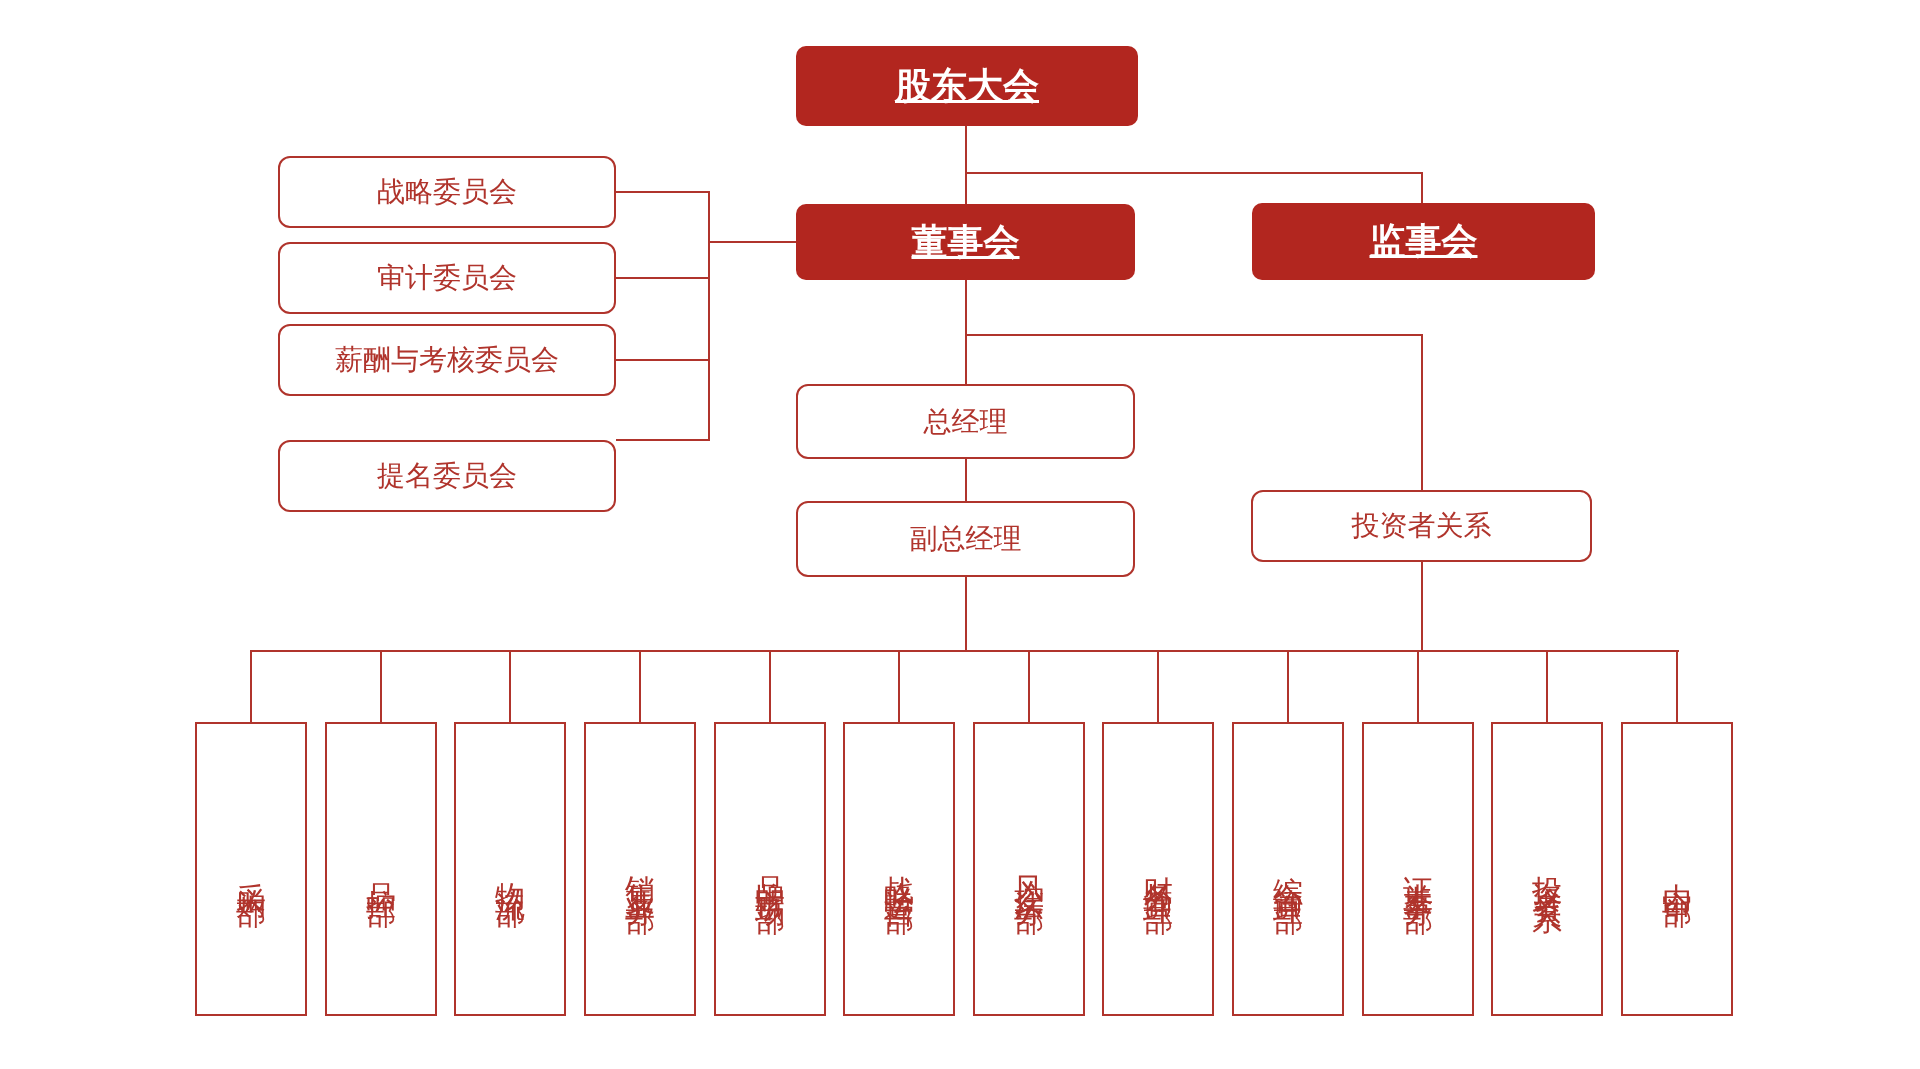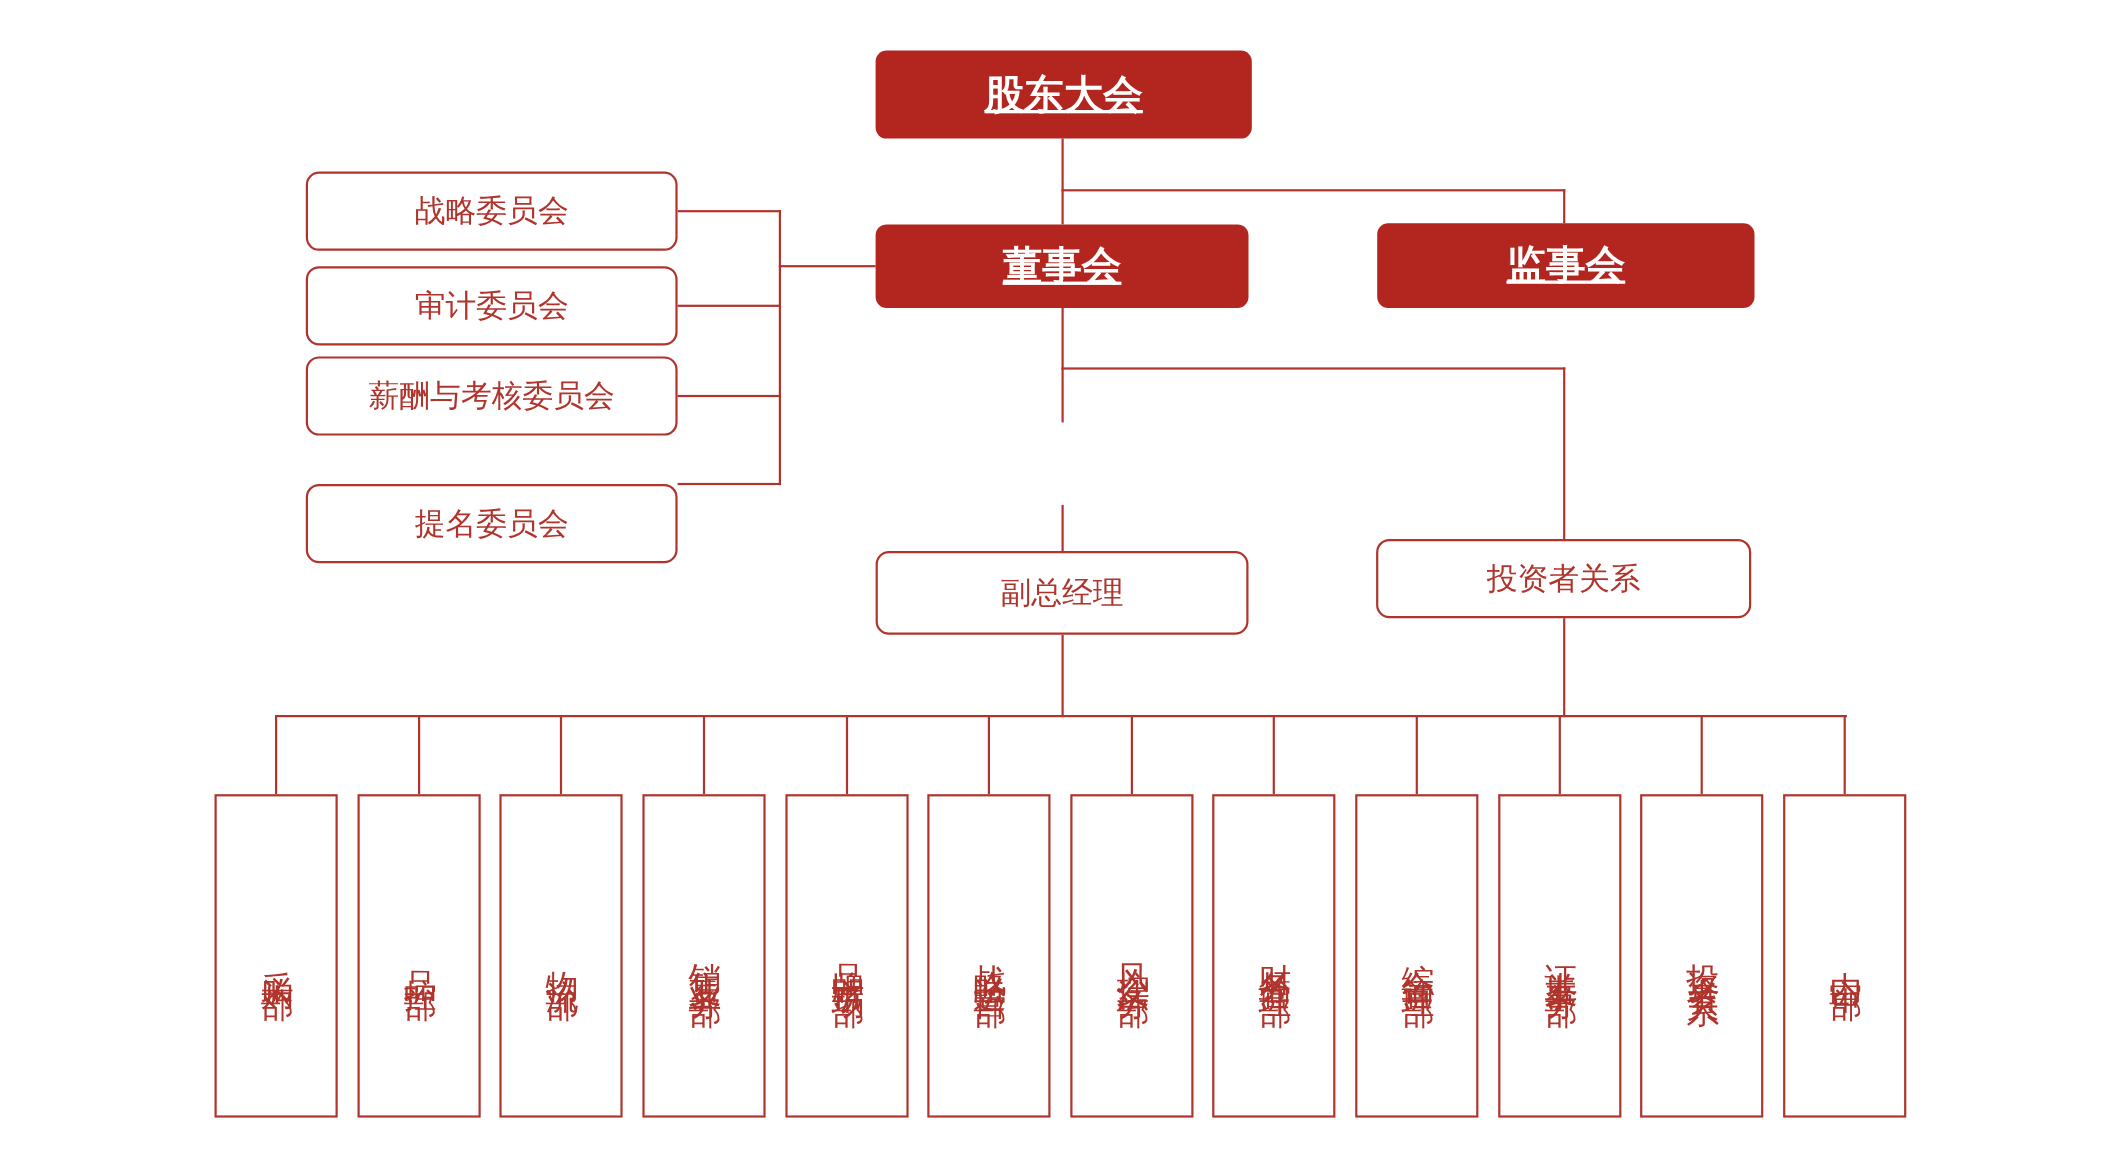--- a/index.html
+++ b/index.html
@@ -106,20 +106,21 @@
   <div class="node filled" style="left:1252px;top:203px;width:343px;height:77px;">监事会</div>
 
   <div class="node outline" style="left:278px;top:156px;width:338px;height:72px;">战略委员会</div>
 
   <div class="node outline" style="left:278px;top:242px;width:338px;height:72px;text-align:center;">审计委员会</div>
 
   <div class="node outline" style="left:278px;top:324px;width:338px;height:72px;">薪酬与考核委员会</div>
 
   <div class="node outline" style="left:278px;top:404px;width:338px;height:72px;margin-top:36px;">提名委员会</div>
 
+  <div class="node outline" style="left:796px;top:384px;width:339px;height:75px;">总经理</div>
 
   <div class="node outline" style="left:796px;top:501px;width:339px;height:76px;font-family:Liberation Serif, serif;">副总经理</div>
 
   <div class="node outline" style="left:1251px;top:490px;width:341px;height:72px;">投资者关系</div>
 
   <div class="dept" style="left:195px;top:722px;width:112px;height:294px;">采购部</div>
   <div class="dept" style="left:325px;top:722px;width:112px;height:294px;">品控部</div>
   <div class="dept" style="left:454px;top:722px;width:112px;height:294px;">物流部</div>
   <div class="dept" style="left:584px;top:722px;width:112px;height:294px;">销售业务部</div>
   <div class="dept" style="left:714px;top:722px;width:112px;height:294px;">品牌市场部</div>

